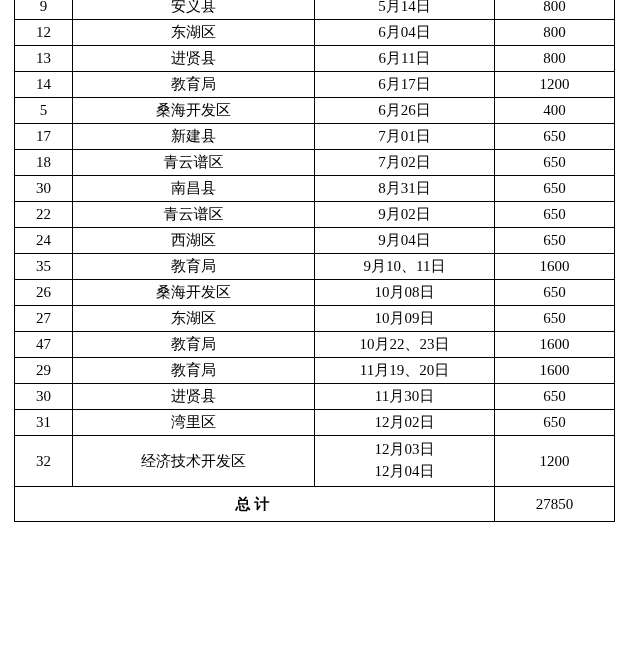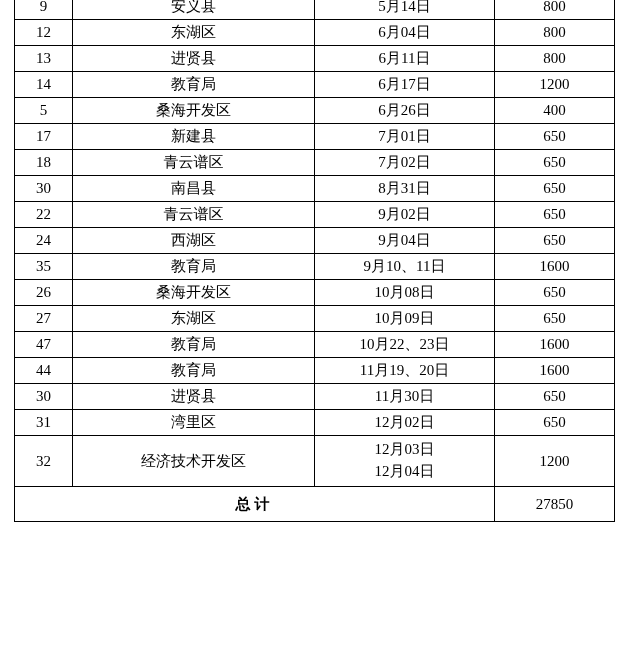--- a/index.html
+++ b/index.html
@@ -154,21 +154,21 @@
         <td class="date">10月09日</td>
         <td class="amount">650</td>
       </tr>
       <tr>
         <td class="idx">47</td>
         <td class="unit">教育局</td>
         <td class="date">10月22、23日</td>
         <td class="amount">1600</td>
       </tr>
       <tr>
-        <td class="idx">44</td>
+        <td class="idx">29</td>
         <td class="unit">教育局</td>
         <td class="date">11月19、20日</td>
         <td class="amount">1600</td>
       </tr>
       <tr>
         <td class="idx">30</td>
         <td class="unit">进贤县</td>
         <td class="date">11月30日</td>
         <td class="amount">650</td>
       </tr>

